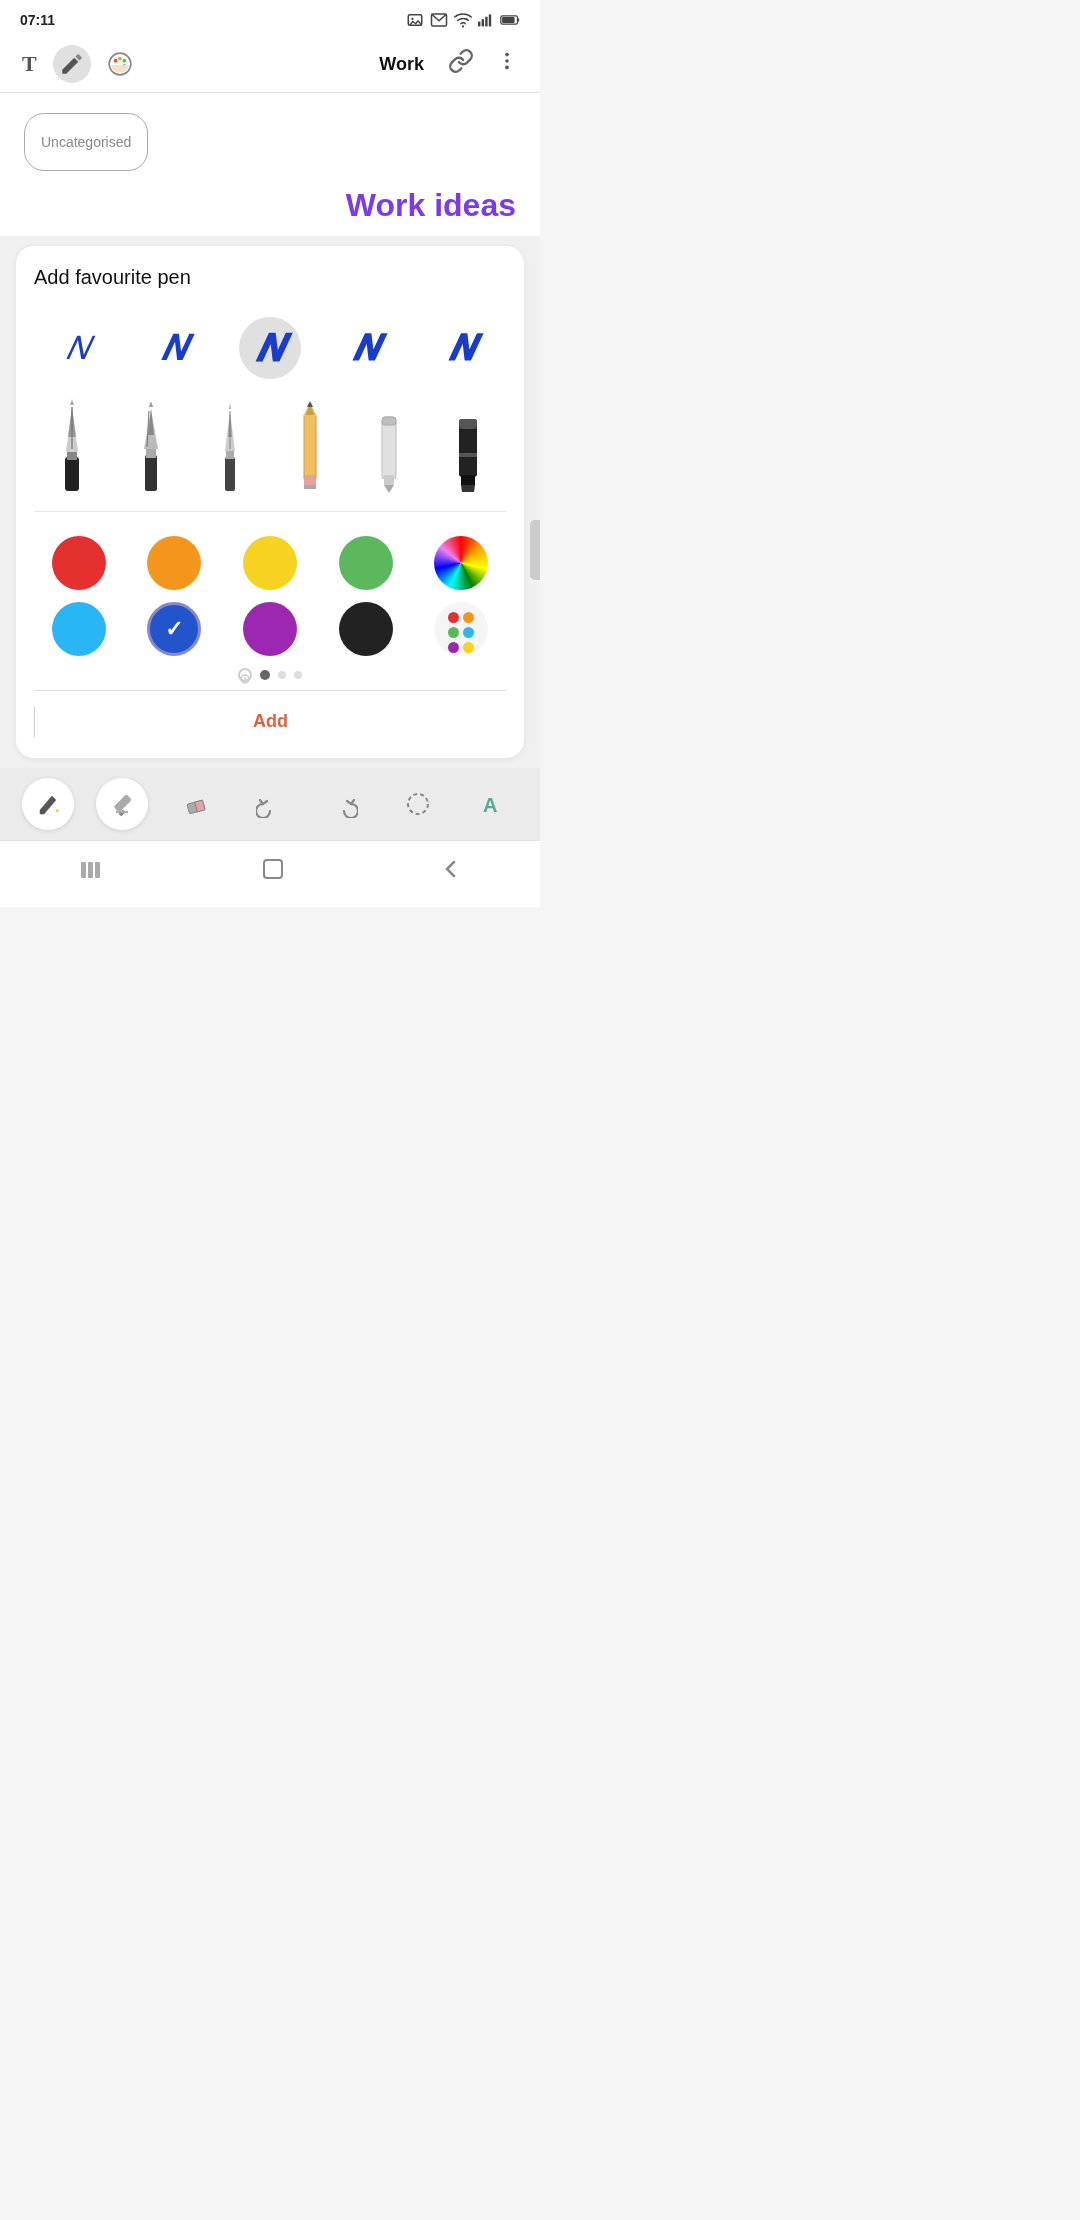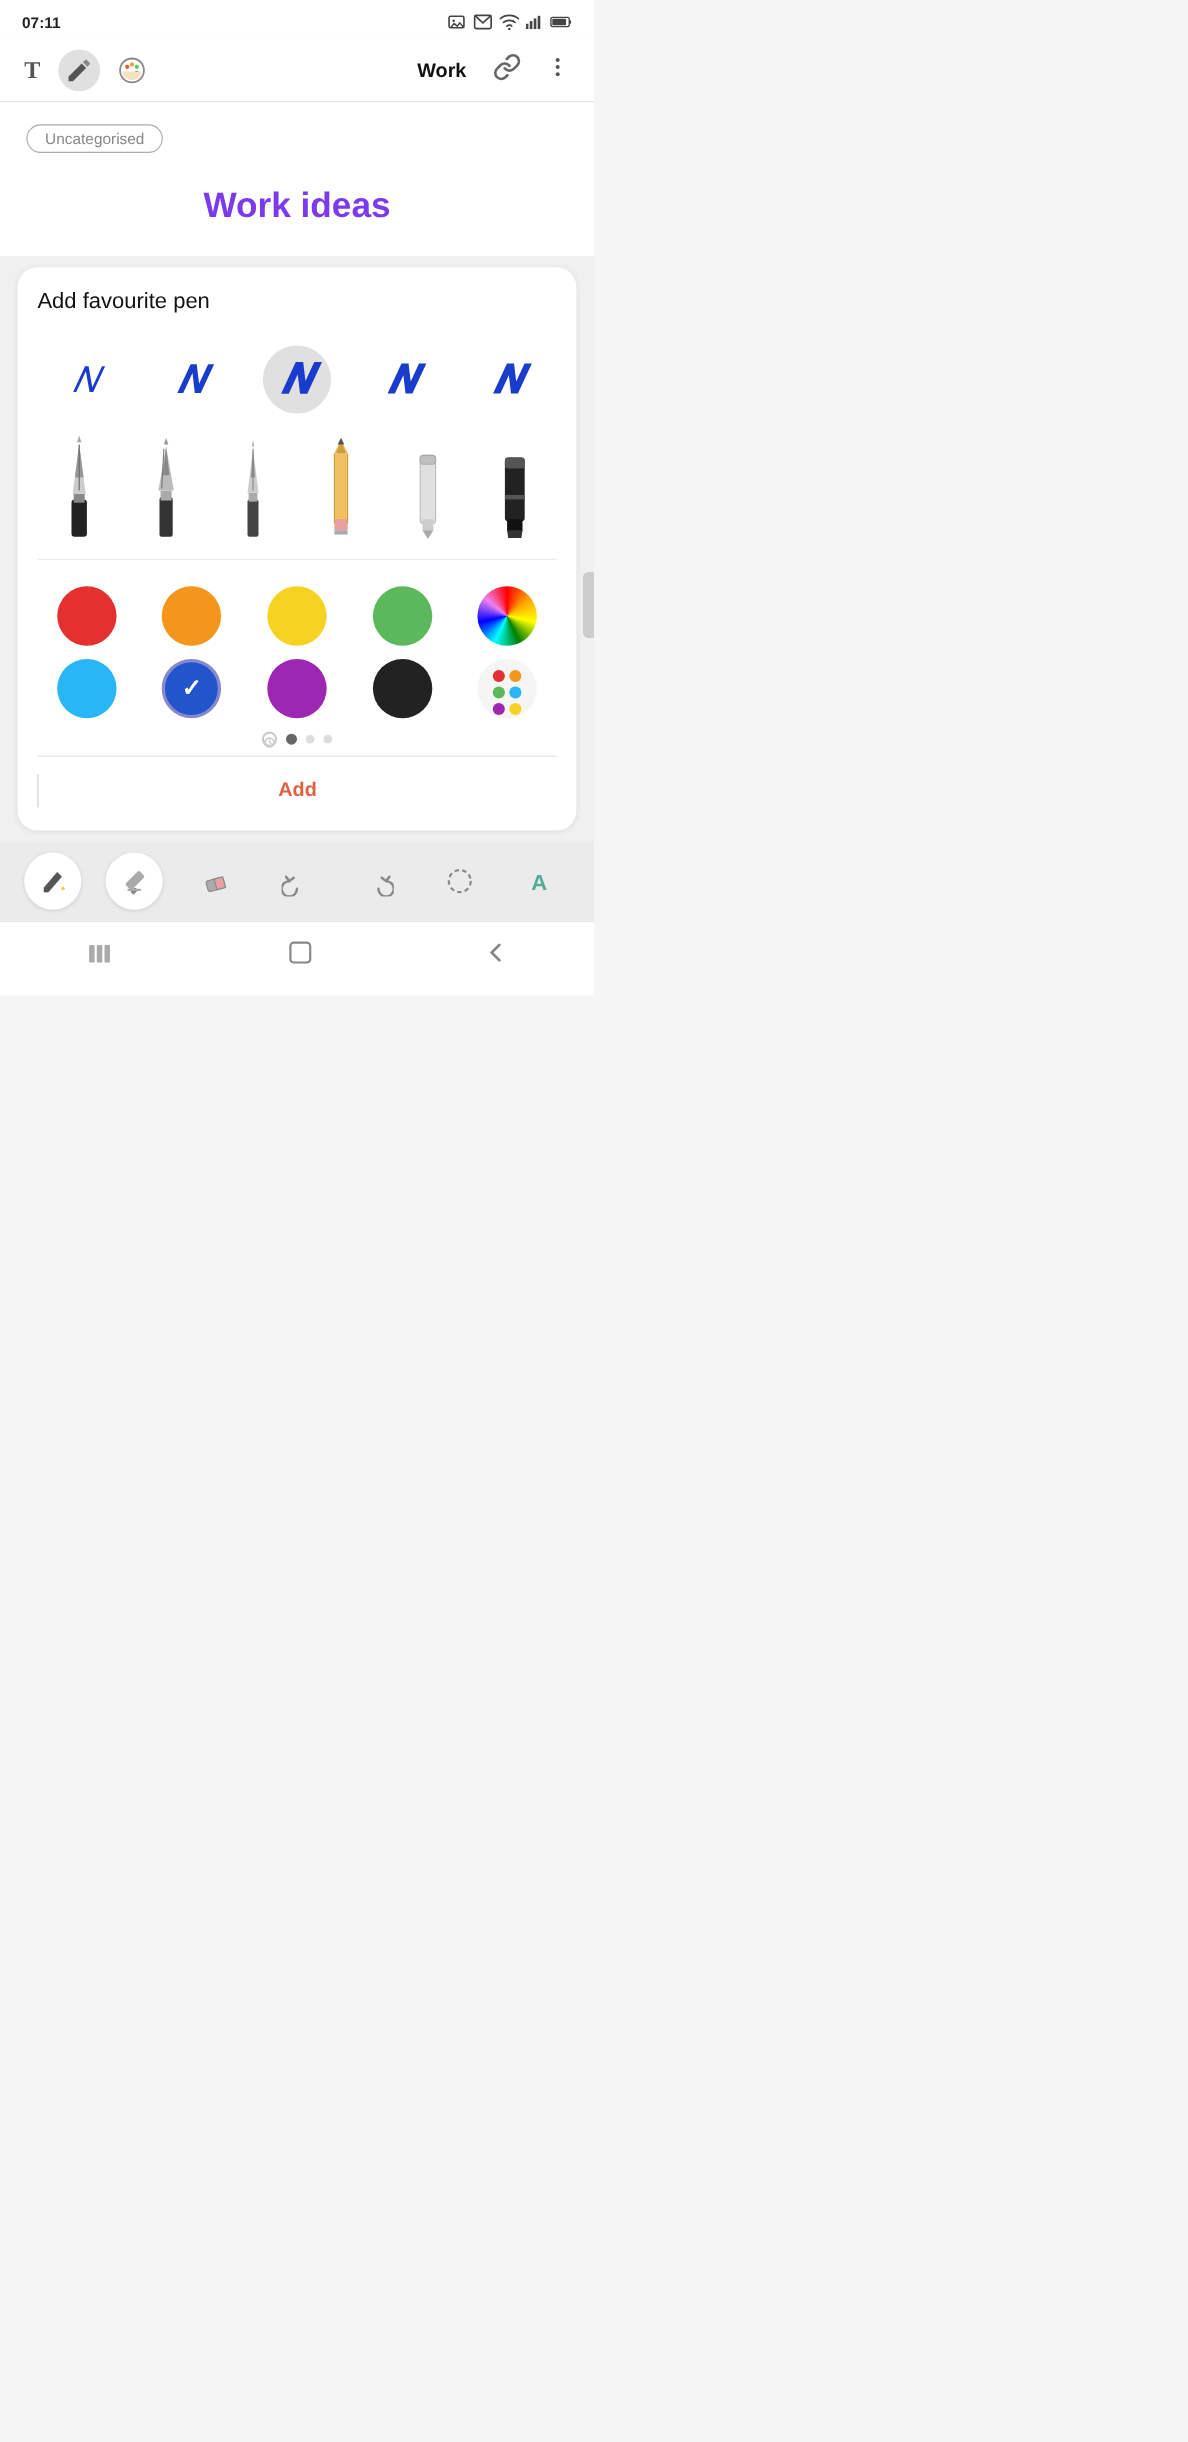--- a/index.html
+++ b/index.html
@@ -90,36 +90,36 @@
     
     .note-area {
       background: #fff;
       padding: 20px 24px 0;
       min-height: 140px;
     }
     .note-tag {
       display: inline-block;
       border: 1px solid #aaa;
       border-radius: 20px;
-      padding: 4px 16px;
+      padding: 20px 16px;
       font-size: 14px;
       color: #888;
-      margin-bottom: 29px;
+      margin-bottom: 16px;
       text-align: center;
     }
     .note-title-label {
       font-size: 22px;
       color: #bbb;
       margin-bottom: 12px;
     }
     .note-content-text {
       font-size: 32px;
       color: #7c3aed;
       font-weight: 600;
-      text-align: center;
+      text-align: right;
       padding-bottom: 12px;
     }
 
     
     .panel-wrap {
       background: #f0f0f0;
       padding: 10px 16px 10px;
     }
     .panel {
       background: #fff;

